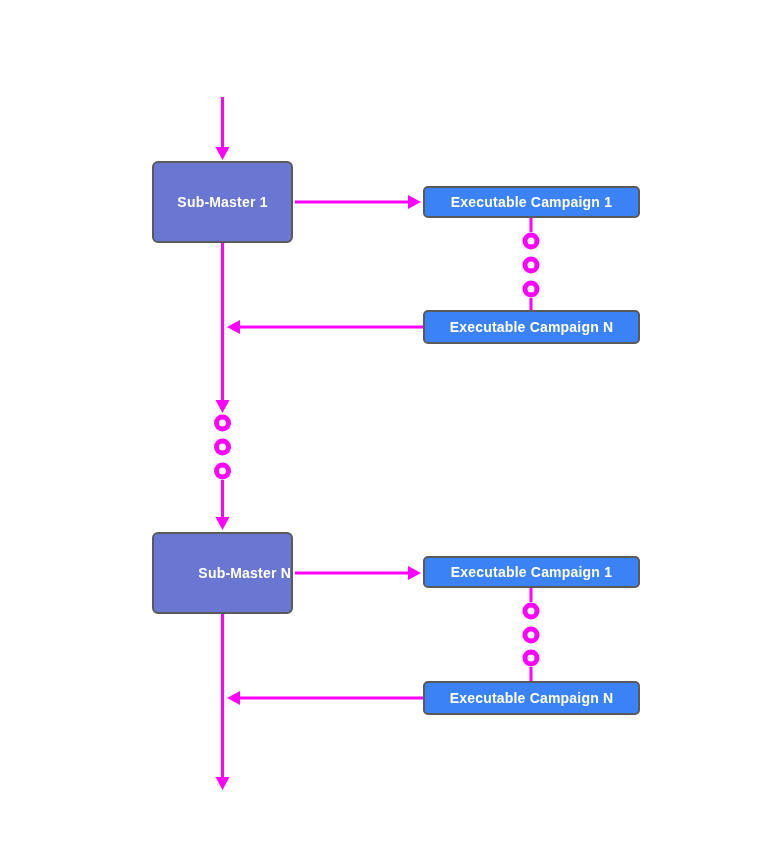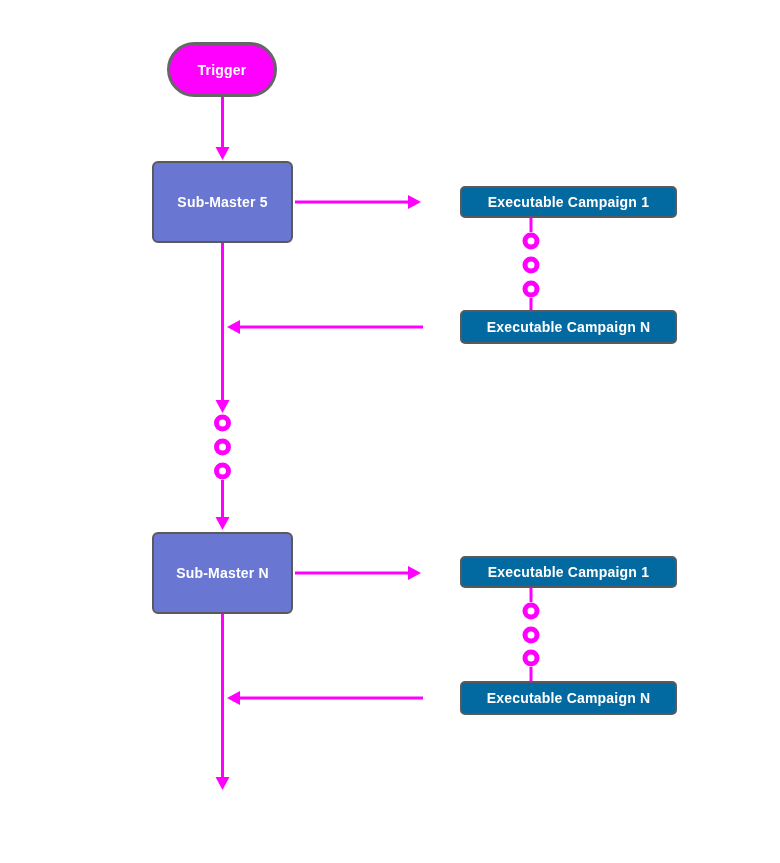--- a/index.html
+++ b/index.html
@@ -38,30 +38,29 @@
     background: #ff00ff;
     border: 3px solid #666666;
     border-radius: 28px;
   }
   .process {
     background: #6a77d2;
     border: 2.5px solid #5a5a5a;
     border-radius: 6px;
   }
   .campaign {
-    background: #0369a1;
+    background: #3b82f6;
     border: 2.5px solid #5a5a5a;
     border-radius: 5px;
-    margin-left: 37px;
   }
   #node-trigger     { left: 167px; top: 42px;  width: 110px; height: 55px; }
   #node-sub1        { left: 152px; top: 161px; width: 141px; height: 82px; }
   #node-c1a         { left: 423px; top: 186px; width: 217px; height: 32px; }
   #node-cna         { left: 423px; top: 310px; width: 217px; height: 34px; }
-  #node-subn        { left: 152px; top: 532px; width: 141px; height: 82px; }
+  #node-subn        { left: 152px; top: 532px; width: 141px; height: 82px; justify-content: flex-end; }
   #node-c1b         { left: 423px; top: 556px; width: 217px; height: 32px; }
   #node-cnb         { left: 423px; top: 681px; width: 217px; height: 34px; }
   #node-end         { left: 166px; top: 793px; width: 112px; height: 57px; }
 
   .edge-line { stroke: #ff00ff; stroke-width: 3; fill: none; }
   .edge-head { fill: #ff00ff; stroke: none; }
   .edge-ring { fill: #ffffff; stroke: #ff00ff; stroke-width: 5; }
 </style>
 </head>
 <body>
@@ -120,26 +119,23 @@
       <path class="edge-line" d="M423 698 H240"></path>
       <polygon class="edge-head" points="227,698 240,691 240,705"></polygon>
     </g>
 
     <g>
       <path class="edge-line" d="M222.5 614 V777"></path>
       <polygon class="edge-head" points="222.5,790 215.5,777 229.5,777"></polygon>
     </g>
   </svg>
 
-  <div id="node-trigger" class="node terminator">
-    <span>Trigger</span>
-  </div>
 
   <div id="node-sub1" class="node process">
-    <span>Sub-Master 5</span>
+    <span>Sub-Master 1</span>
   </div>
 
   <div id="node-c1a" class="node campaign">
     <span>Executable Campaign 1</span>
   </div>
 
   <div id="node-cna" class="node campaign">
     <span>Executable Campaign N</span>
   </div>
 

